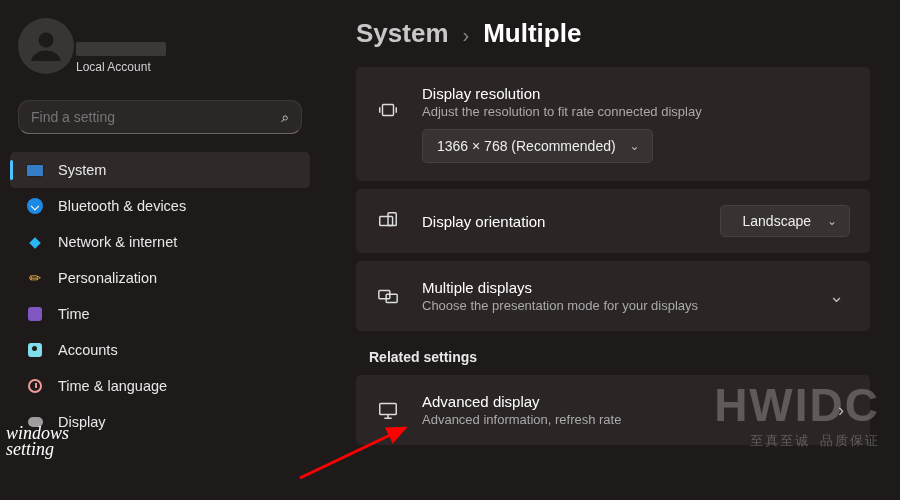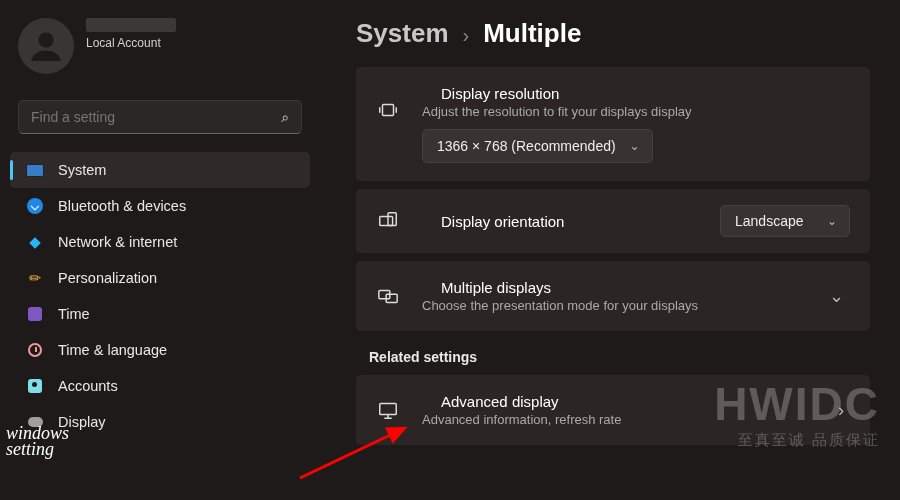--- a/index.html
+++ b/index.html
@@ -6,35 +6,35 @@
   body {
     width: 900px; height: 500px;
     background: #1f1a1a;
     font-family: "Segoe UI", sans-serif;
     color: #e8e8e8;
     overflow: hidden;
     position: relative;
   }
   .layout { display: flex; height: 100%; }
   .sidebar { width: 320px; padding: 14px 10px; }
-  .user-row { display: flex; align-items: flex-start; gap: 12px; padding: 4px 8px; }
+  .user-row { display: flex; align-items: flex-end; gap: 2px; padding: 4px 8px; }
   .avatar {
     width: 56px; height: 56px; border-radius: 50%;
     background: #3a3535;
     display: flex; align-items: center; justify-content: center;
   }
   .avatar svg { width: 36px; height: 36px; fill: #1f1a1a; }
   .user-info .user-name { width: 90px; height: 14px; background: #3d3838; border-radius: 2px; margin-bottom: 4px; }
   .user-sub { font-size: 12px; color: #d0d0d0; }
   .search-box {
     margin: 22px 8px 18px;
     background: #2c2727;
     border: 1px solid #3d3838;
     border-bottom: 1px solid #6a6565;
-    border-radius: 5px;
+    border-radius: 11px;
     height: 34px;
     display: flex; align-items: center;
     padding: 0 12px;
   }
   .search-box input {
     flex: 1; background: transparent; border: none; outline: none;
     color: #e0e0e0; font-size: 14px;
   }
   .search-box .icon { color: #d0d0d0; font-size: 14px; }
   .nav { margin-top: 4px; }
@@ -68,44 +68,44 @@
   .bc-chev { color:#888; font-size:20px;}
   .bc-current { color:#fff; font-size:26px; font-weight:600;}
   .panel {
     background: #2b2525; border-radius:5px;
     padding: 18px 20px; margin-bottom:8px;
     display:flex; align-items:center; gap:22px;
   }
   .panel .picon { width:24px; display:flex; justify-content:center;}
   .panel .picon svg { stroke:#ddd; fill:none; stroke-width:1.6;}
   .panel-body { flex:1;}
-  .panel-title { font-size:15px; color:#fff;margin-left:19px; }
+  .panel-title { font-size:15px; color:#fff; }
   .panel-sub { font-size:13px; color:#aaa; margin-top:2px;}
   .res-select, .orient-select {
     margin-top:10px; background:#383232; border:1px solid #484040;
     border-radius:5px; padding:8px 36px 8px 14px;
     font-size:14px; color:#eee; position:relative; display:inline-block;
     min-width:230px;
   }
   .orient-panel { padding:16px 20px;}
-  .orient-select { margin-top:0; min-width:130px; padding:7px 38px 7px 14px;}
+  .orient-select { margin-top:0; min-width:130px; padding:7px 38px 7px 14px;text-align:right;}
   .sel-chev { position:absolute; right:12px; top:50%; transform:translateY(-50%); font-size:12px; color:#bbb;}
   .right-chev { color:#bbb; font-size:18px; margin-right:6px;}
   .section-label { font-size:14px; font-weight:700; color:#e8e8e8; margin:18px 0 10px 13px;}
   .watermark-logo {
     position:absolute; left:6px; bottom:43px;
     color:#ffffff; font-size:18px; font-style:italic; line-height:0.85;
     font-family: "Segoe Script", cursive;
   }
   .watermark-logo span{display:block;}
   .watermark-right {
     position:absolute; right:20px; bottom:50px; text-align:right;
   }
   .watermark-right .big{ font-size:46px; font-weight:600; color:rgba(255,255,255,0.25); letter-spacing:2px;}
-  .watermark-right .small{ font-size:15px; color:rgba(255,255,255,0.25); letter-spacing:2px;}
+  .watermark-right .small{ font-size:13px; color:rgba(255,255,255,0.25); letter-spacing:2px;font-family:Liberation Mono, monospace;}
   .red-arrow{
     position:absolute; left:290px; top:418px; 
   }
 </style>
 </head>
 <body>
 
 <div class="layout">
   <aside class="sidebar">
     <div class="user-row">
@@ -148,29 +148,29 @@
         <span>Personalization</span>
       </div>
       <div class="nav-item">
         <span class="nav-icon">
             <span class="icon-apps"></span>
           </span>
         <span>Time</span>
       </div>
       <div class="nav-item">
         <span class="nav-icon">
+            <span class="icon-acc"></span>
+          </span>
+        <span>Accounts</span>
+      </div>
+      <div class="nav-item">
+        <span class="nav-icon">
             <span class="icon-time"></span>
           </span>
         <span>Time &amp; language</span>
-      </div>
-      <div class="nav-item">
-        <span class="nav-icon">
-            <span class="icon-acc"></span>
-          </span>
-        <span>Accounts</span>
       </div>
       <div class="nav-item">
         <span class="nav-icon">
             <span class="icon-game"></span>
           </span>
         <span>Display</span>
       </div>
     </nav>
   </aside>
 
@@ -183,21 +183,21 @@
 
     <div class="panel" style="align-items:flex-start;">
       <div class="picon" style="margin-top:14px;">
         <svg width="22" height="22" viewBox="0 0 24 24">
             <rect x="6" y="6" width="12" height="12" rx="1"></rect>
             <path d="M3 9v6M21 9v6"></path>
           </svg>
       </div>
       <div class="panel-body">
         <div class="panel-title">Display resolution</div>
-        <div class="panel-sub">Adjust the resolution to fit your displays display</div>
+        <div class="panel-sub">Adjust the resolution to fit rate connected display</div>
         <div class="res-select">
           <span>1366 × 768 (Recommended)</span>
           <span class="sel-chev">⌄</span>
         </div>
       </div>
     </div>
 
     <div class="panel orient-panel">
       <div class="picon">
         <svg width="22" height="22" viewBox="0 0 24 24">

